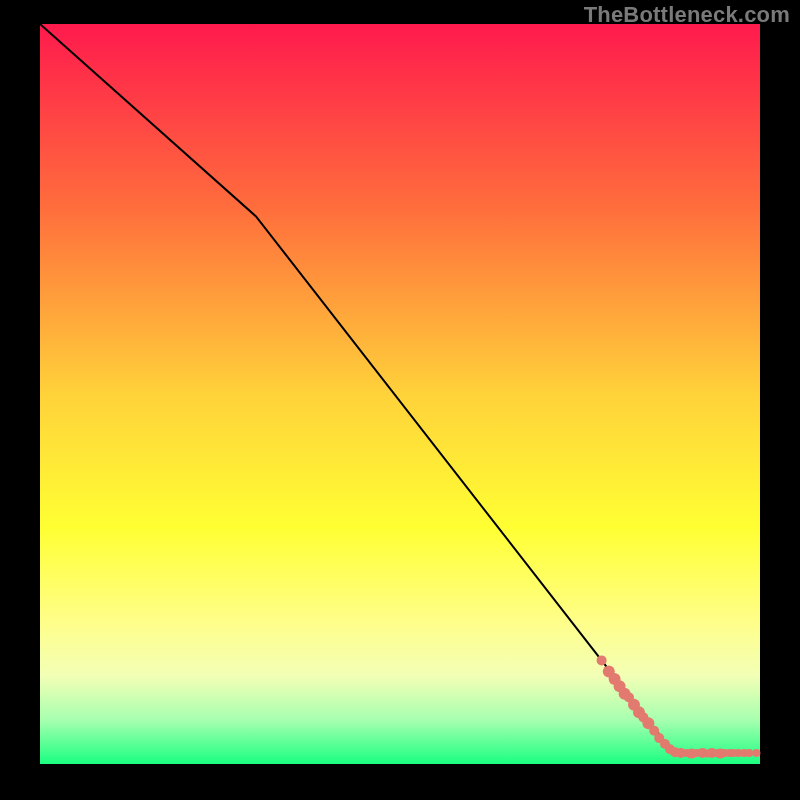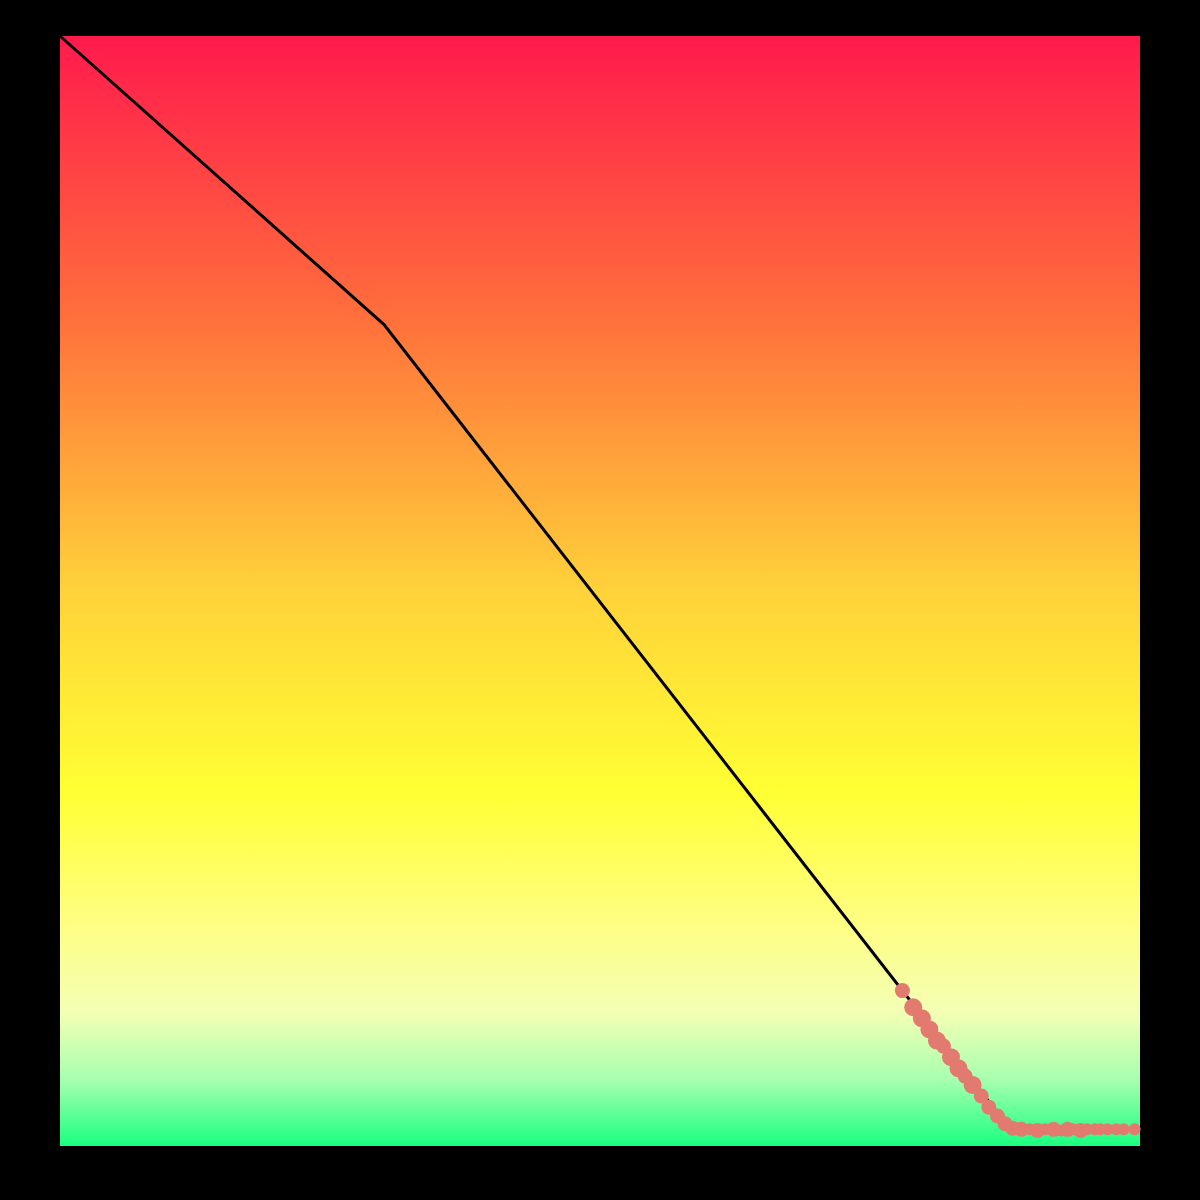--- a/index.html
+++ b/index.html
@@ -28,20 +28,21 @@
     letter-spacing: 0.2px;
   }
   svg {
     display: block;
   }
 </style>
 </head>
 <body>
 
 <div class="frame">
+  <div class="watermark">TheBottleneck.com</div>
 
   <svg id="chart-svg" width="800" height="800" viewBox="0 0 800 800">
     <defs>
       <linearGradient id="bg-grad" x1="0" y1="0" x2="0" y2="1">
           <stop offset="0%" stop-color="#ff1a4d"></stop>
           <stop offset="25%" stop-color="#ff6e3c"></stop>
           <stop offset="50%" stop-color="#ffd23a"></stop>
           <stop offset="68%" stop-color="#ffff33"></stop>
           <stop offset="80%" stop-color="#fffe84"></stop>
           <stop offset="88%" stop-color="#f3ffb5"></stop>

